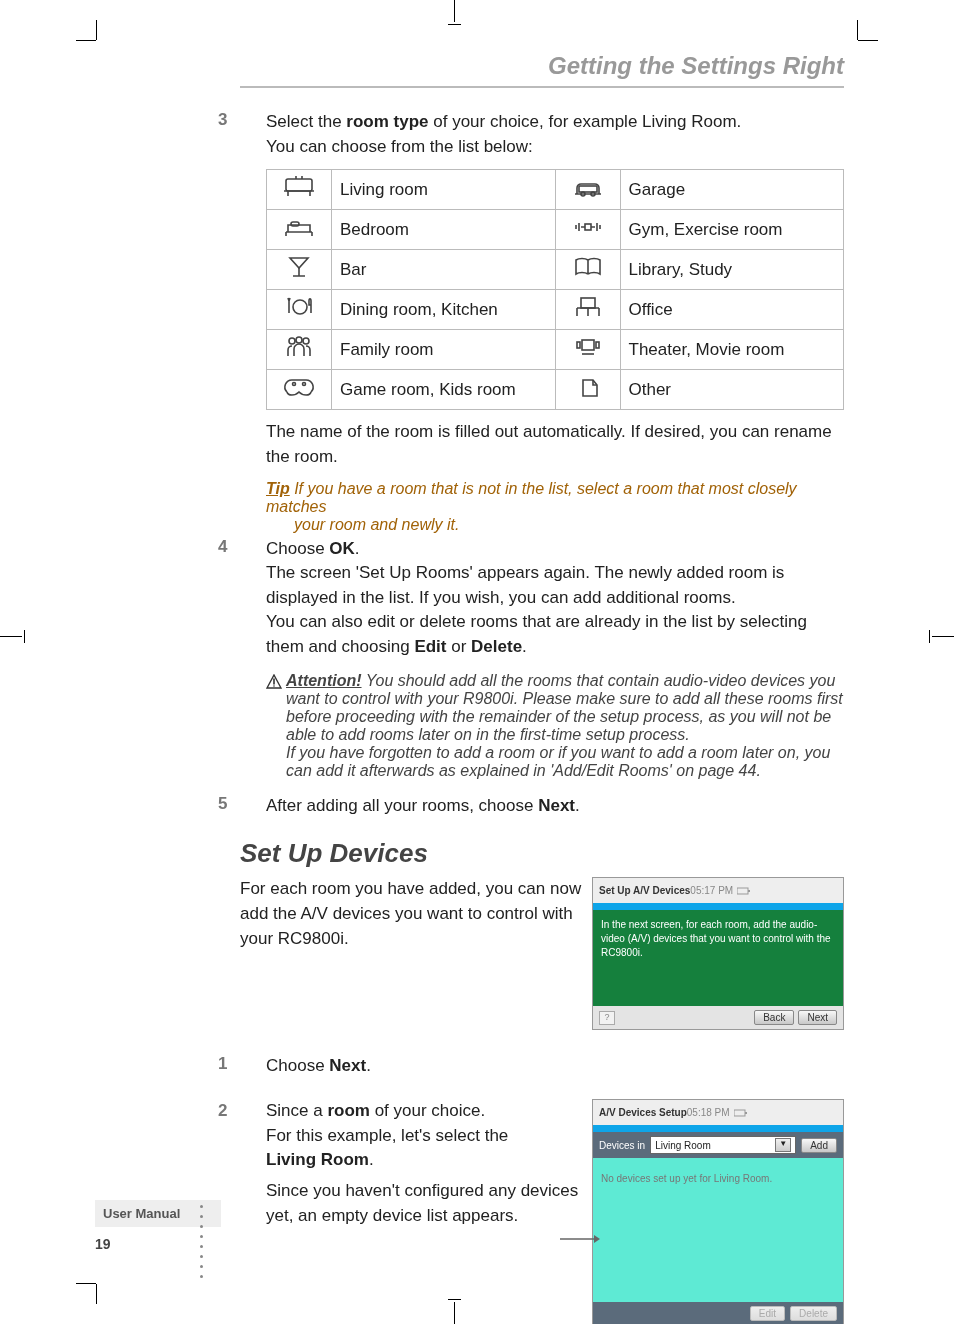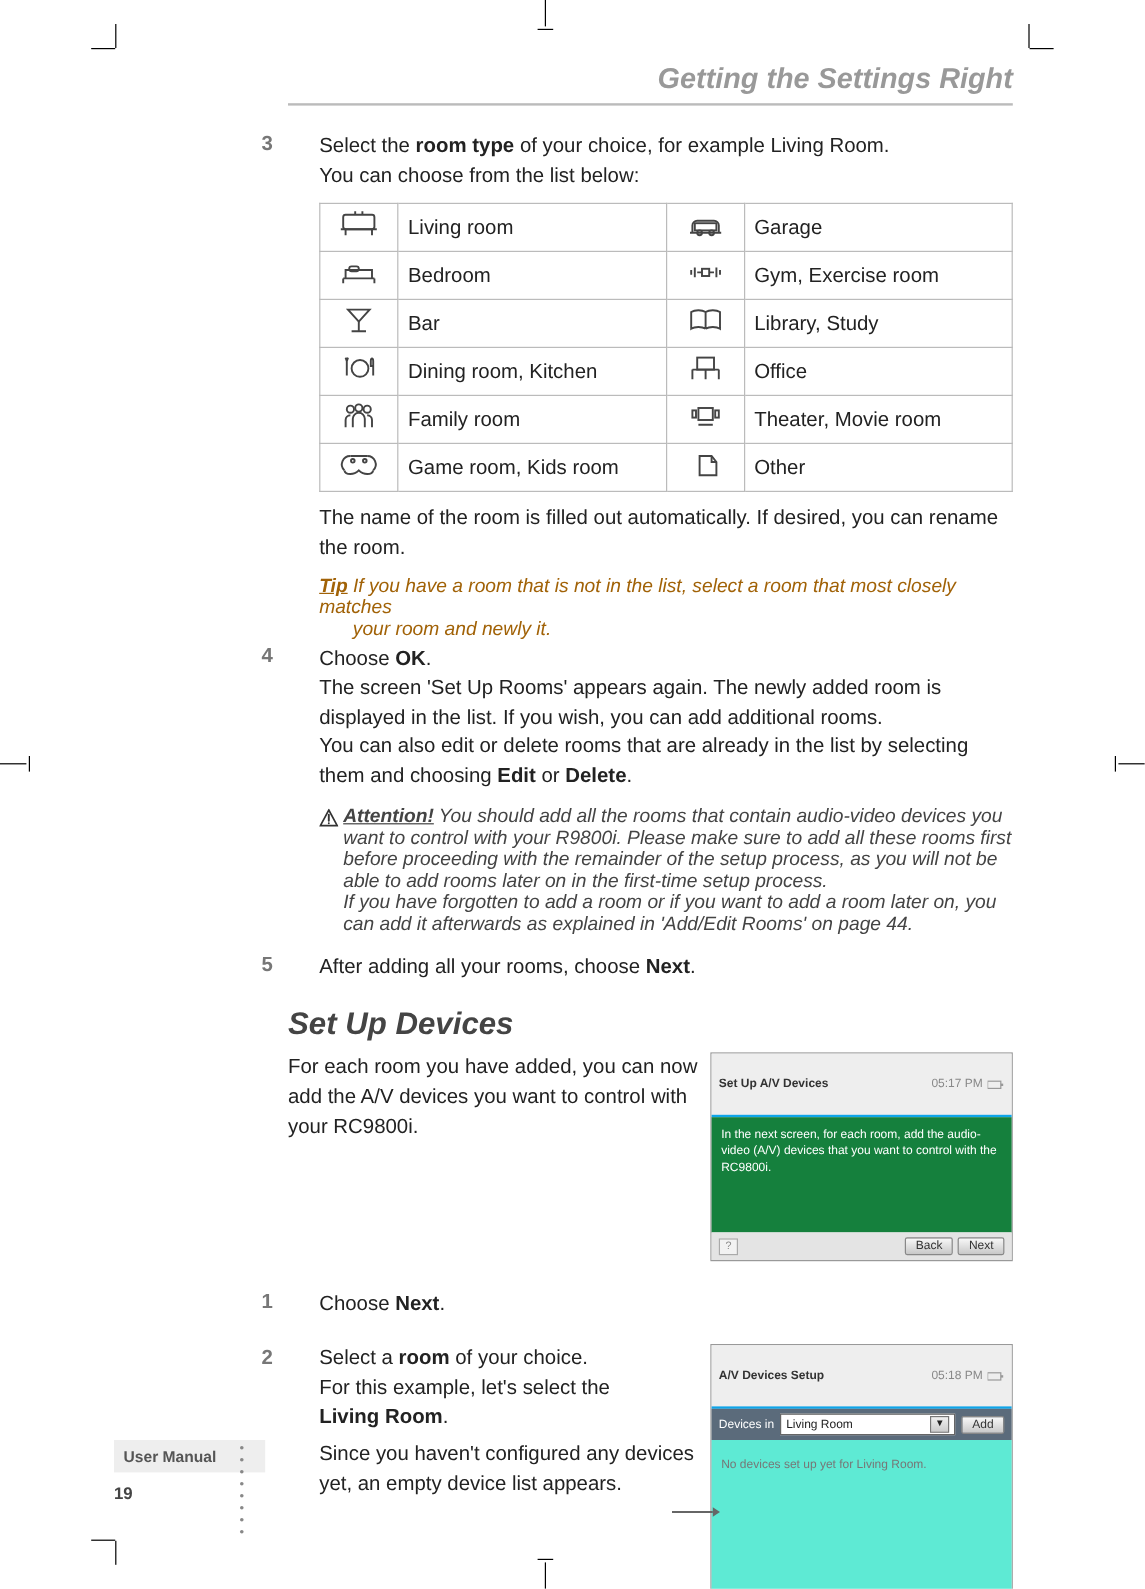--- a/index.html
+++ b/index.html
@@ -19,21 +19,21 @@
   .tip .lbl{font-weight:bold;text-decoration:underline;font-style:italic}
   .tip .cont{display:block;padding-left:28px}
   .attention{font-size:16px;font-style:italic;color:#444;padding-left:46px;margin:12px 0;position:relative}
   .attention .warn-icon{position:absolute;left:26px;top:2px}
   .attention .lbl{font-weight:bold;text-decoration:underline}
   .attention .cont{display:block;padding-left:0}
   h2.section{font-size:26px;font-weight:bold;font-style:italic;color:#444;margin:20px 0 8px 0}
   .two-col{display:flex;align-items:flex-start}
   .col-text{flex:1;font-size:17px;line-height:1.45}
   .device-screen{width:250px;border:1px solid #999;background:#f6f6f6;font-size:10px}
-  .ds-title{background:#eee;padding:20px 6px;display:flex;justify-content:space-between;align-items:center;border-bottom:2px solid #0ea5e9;color:#333;font-weight:bold}
+  .ds-title{background:#eee;padding:7px 6px;display:flex;align-items:center;border-bottom:7px solid #0ea5e9;color:#333;font-weight:bold}
   .ds-title .clk{font-weight:normal;color:#888;display:flex;align-items:center;gap:4px}
   .ds-body{background:#15803d;color:#fff;padding:8px;min-height:80px;line-height:1.4}
   .ds-body.light{background:#5eead4;color:#777;text-align:left;padding:14px 8px 50px}
   .ds-foot{background:#e4e4e4;padding:4px 6px;display:flex;align-items:center;gap:4px}
   .ds-foot .spacer{flex:1}
   .ds-btn{background:linear-gradient(#f8f8f8,#c8c8c8);border:1px solid #888;border-radius:2px;padding:1px 8px;font-size:10px;color:#333}
   .ds-btn.disabled{color:#aaa;border-color:#bbb;background:linear-gradient(#eee,#ddd)}
   .ds-help{width:14px;height:12px;border:1px solid #aaa;font-size:9px;text-align:center;color:#888;background:#f2f2f2}
   .ds-tool{background:#5b6b7b;color:#fff;padding:4px 6px;display:flex;align-items:center;gap:5px}
   .ds-tool .lab{font-size:10px}
@@ -226,21 +226,21 @@
   <div class="step" style="margin-top:24px">
     <span class="step-num">1</span>
     <div class="step-body"><span>Choose </span><b>Next</b><span>.</span></div>
   </div>
 
   <div class="two-col" style="margin-top:20px;align-items:stretch">
     <div class="col-text">
       <div class="step">
         <span class="step-num">2</span>
         <div class="step-body">
-          <span>Select a </span><b>room</b><span> of your choice.</span><br>
+          <span>Since a </span><b>room</b><span> of your choice.</span><br>
           <span>For this example, let's select the </span><br><b>Living Room</b><span>.</span>
           <div style="height:6px"></div>
           <span>Since you haven't configured any devices yet, an empty device list appears.</span>
         </div>
       </div>
       <div class="arrow-ptr">
         <svg width="40" height="14">
             <line x1="0" y1="7" x2="34" y2="7" stroke="#666" stroke-width="1.5"></line>
             <polygon points="34,3 40,7 34,11" fill="#666"></polygon>
           </svg>

